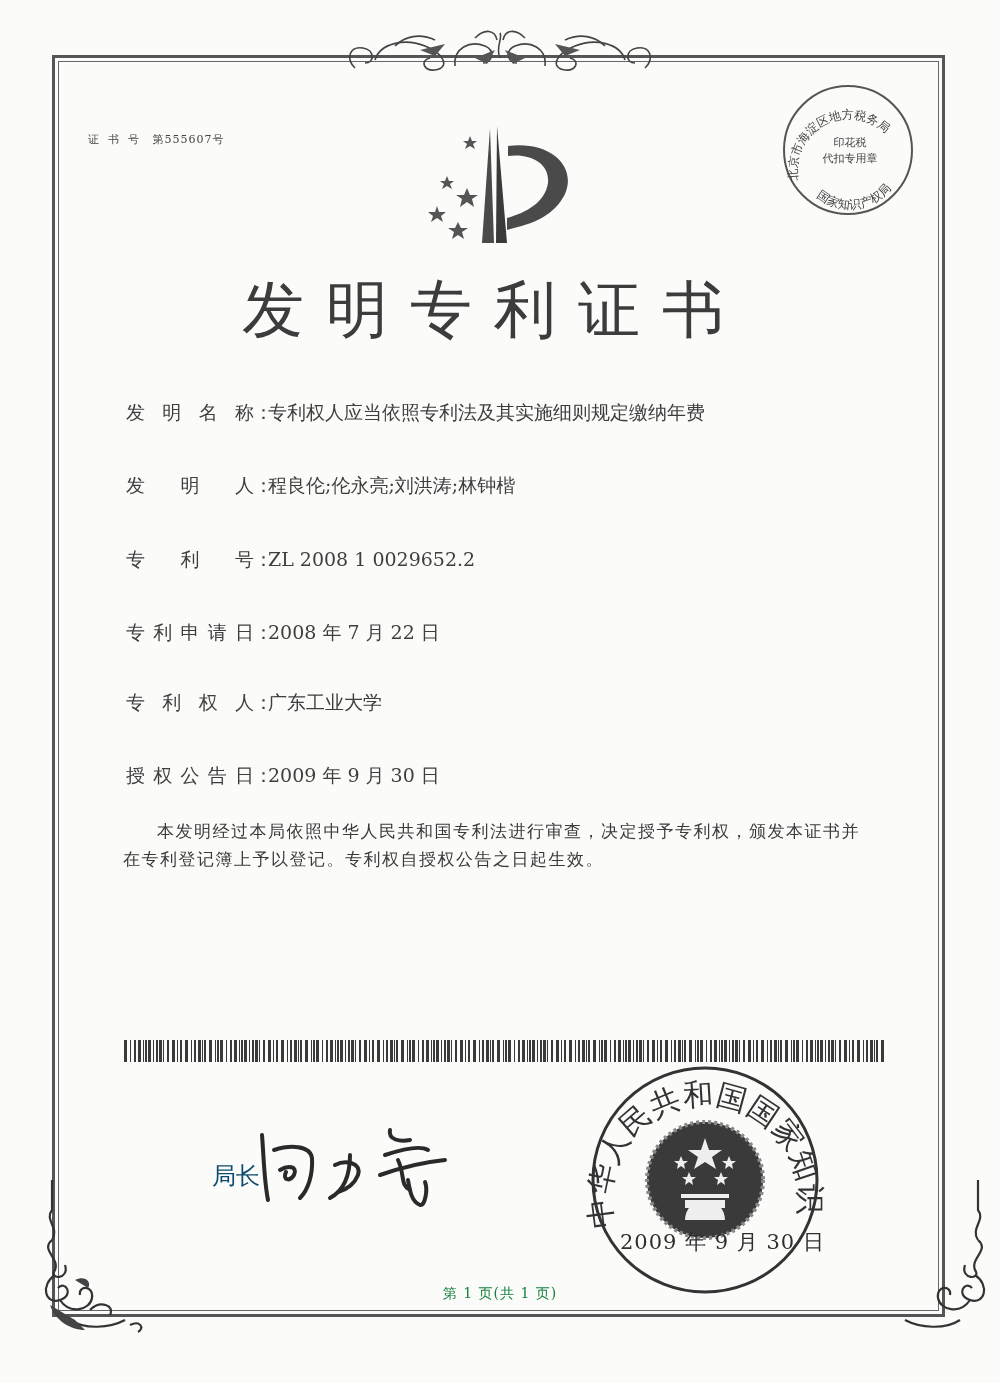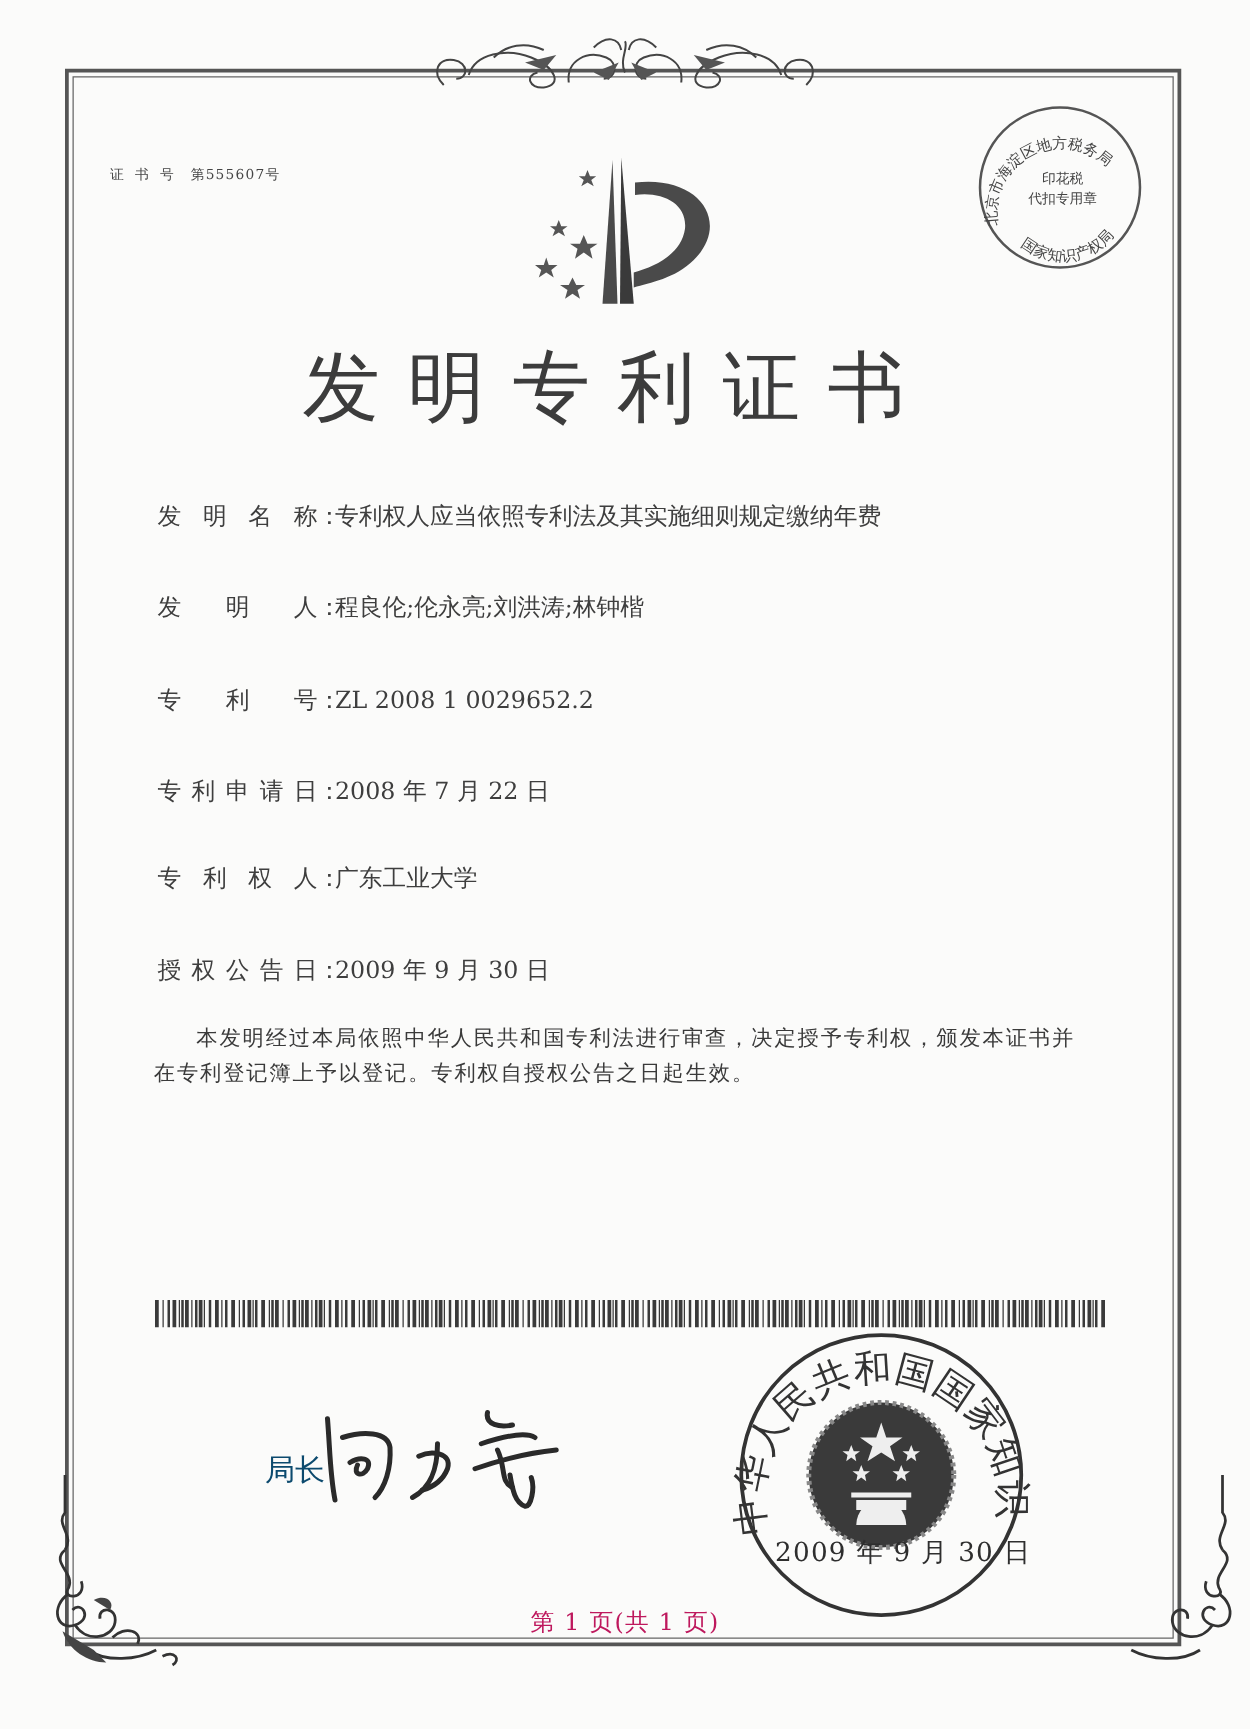--- a/index.html
+++ b/index.html
@@ -41,21 +41,21 @@
   .barcode { position: absolute; left: 124px; top: 1040px; width: 760px; height: 22px; }
   .director {
     position: absolute; left: 180px; top: 1160px; font-size: 24px; color: #0c4a6e; margin-left: 32px;
   }
   .signature { position: absolute; left: 250px; top: 1120px; width: 200px; height: 90px; }
   .seal { position: absolute; left: 585px; top: 1060px; width: 240px; height: 240px; }
   .seal-date {
     position: absolute; left: 620px; top: 1228px; font-size: 21px; color: #2e2e2e; letter-spacing: 1px;
   }
   .page-no {
-    position: absolute; left: 0; right: 0; top: 1285px; text-align: center; font-size: 19px; color: #be185d; letter-spacing: 1px;
+    position: absolute; left: 0; right: 0; top: 1285px; text-align: center; font-size: 14px; color: #15803d; letter-spacing: 1px;
   }
 </style>
 </head>
 <body>
 
 <div>
 
   <div class="frame-outer"></div>
   <div class="frame-inner"></div>
 

